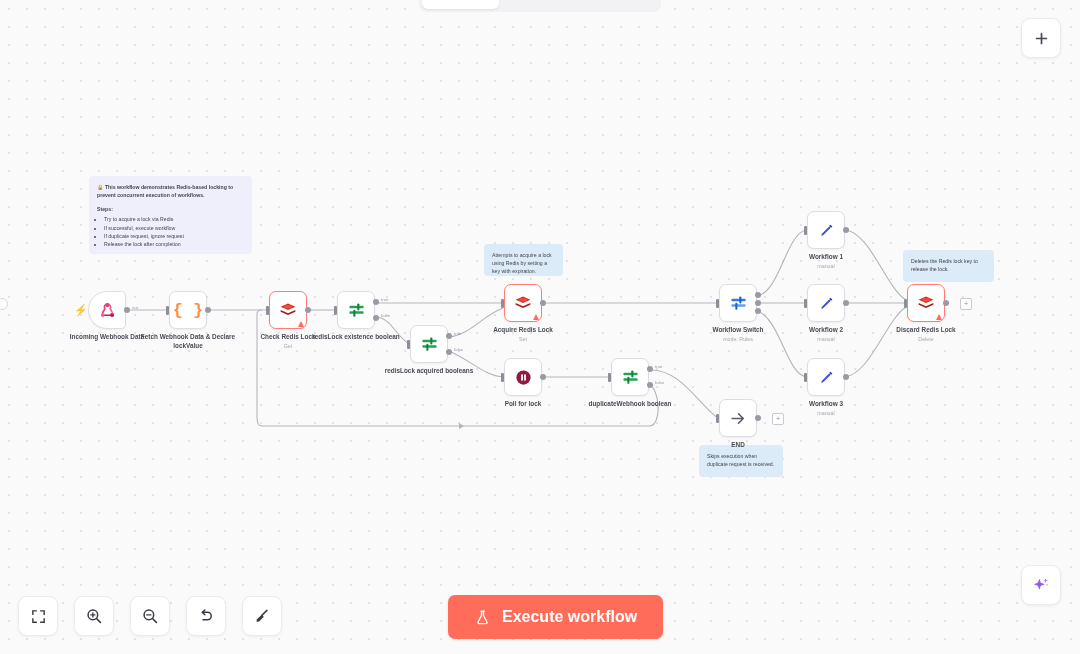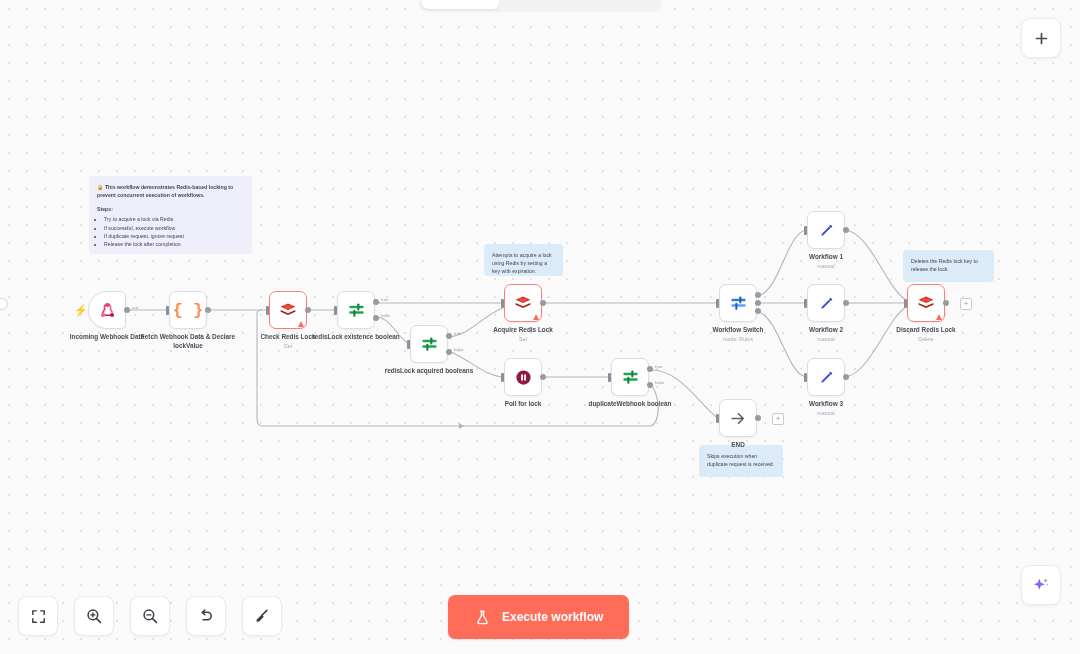--- a/index.html
+++ b/index.html
@@ -41,21 +41,21 @@
   .tool-btn{
     width:38px;height:38px;border-radius:9px;background:#fff;border:1px solid #ebebef;
     box-shadow:0 1px 3px rgba(0,0,0,.05);display:flex;align-items:center;justify-content:center;
     cursor:pointer;
   }
   .tool-btn svg{display:block;}
   
   #execute-workflow-button{
     position:absolute;left:448px;bottom:15px;height:44px;padding:0 26px;
     background:#ff6d5a;border:none;border-radius:7px;color:#fff;
-    font-size:12px;font-weight:600;font-family:"Liberation Sans", sans-serif;
+    font-size:16px;font-weight:600;font-family:"Liberation Sans", sans-serif;
     display:flex;align-items:center;gap:11px;cursor:pointer;z-index:25;
     box-shadow:0 1px 3px rgba(0,0,0,.08);
   }
   
   .node{position:absolute;cursor:pointer;}
   .node .box{
     width:38px;height:38px;border-radius:7px;background:#fff;
     border:1.6px solid #dcdce3;box-sizing:border-box;
     display:flex;align-items:center;justify-content:center;position:relative;
     box-shadow:0 1px 2px rgba(0,0,0,.05);

